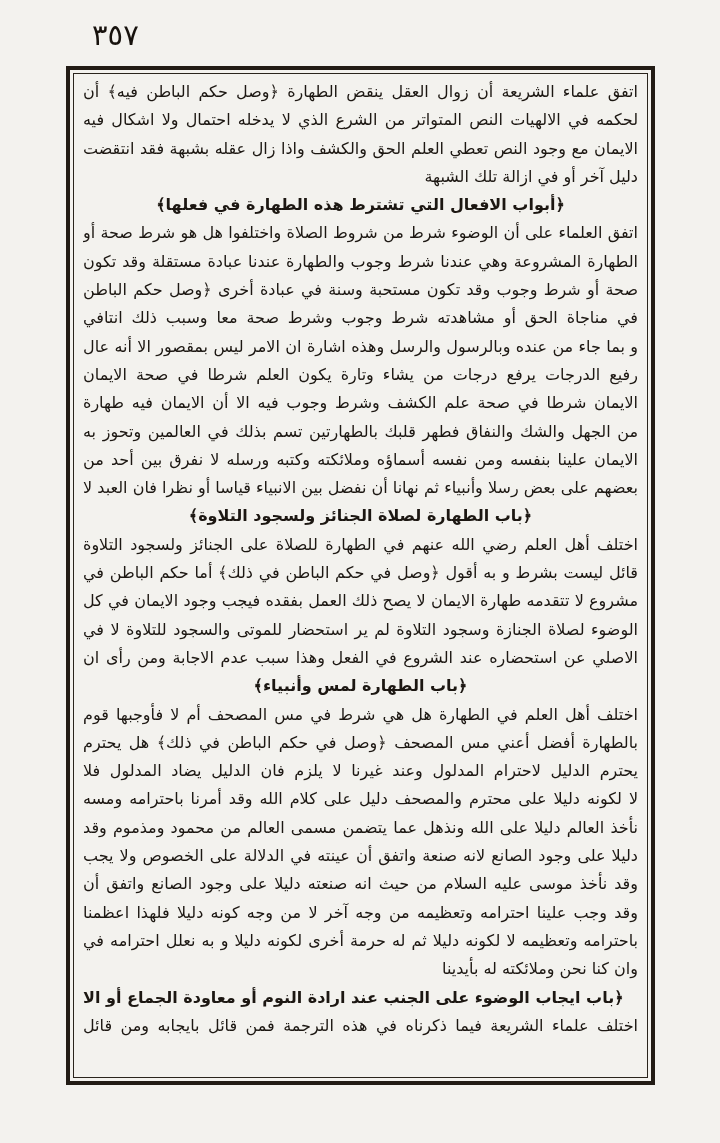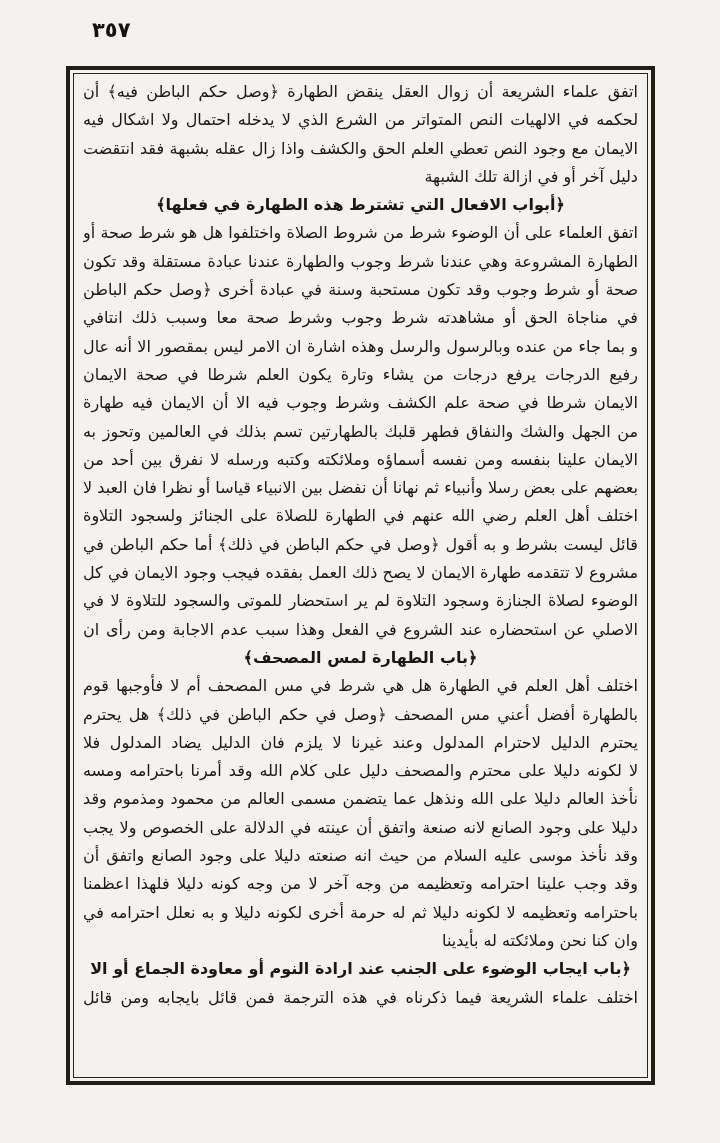--- a/index.html
+++ b/index.html
@@ -7,22 +7,22 @@
     width: 720px; height: 1143px;
     background: #f3f2ee;
     position: relative;
     overflow: hidden;
     font-family: "DejaVu Sans", sans-serif;
     color: #1c1712;
   }
   .page-number {
     position: absolute;
     top: 18px; left: 92px;
-    font-size: 21px;
-    font-weight: bold;
+    font-size: 29px;
+    font-weight: normal;
     letter-spacing: 2px;
     color: #17120d;
   }
   .frame {
     position: absolute;
     left: 66px; top: 66px;
     width: 589px; height: 1019px;
     border: 4px solid #221c15;
     box-sizing: border-box;
     padding: 3px;
@@ -46,21 +46,21 @@
     text-align-last: justify;
     white-space: normal;
     height: 28.3px;
     overflow: hidden;
   }
   .line.short {
     text-align: right;
     text-align-last: right;
   }
   .heading {
-    text-align: center;
+    text-align: left;
     text-align-last: center;
     font-weight: bold;
     height: 28.3px;
     overflow: hidden;
   }
 </style>
 </head>
 <body>
 
 <div class="page-number">٣٥٧</div>
@@ -84,30 +84,31 @@
         <div class="line">صحة أو شرط وجوب وقد تكون مستحبة وسنة في عبادة أخرى ﴿وصل حكم الباطن في ذلك﴾ طهارة القلب شرط</div>
         <div class="line">في مناجاة الحق أو مشاهدته شرط وجوب وشرط صحة معا وسبب ذلك انتافي موطن التكليف و يطلب الايمان منا بالله</div>
         <div class="line">و بما جاء من عنده وبالرسول والرسل وهذه اشارة ان الامر ليس بمقصور الا أنه عال وأعلى وفوق كل ذي علم عليم</div>
         <div class="line">رفيع الدرجات يرفع درجات من يشاء وتارة يكون العلم شرطا في صحة الايمان وشرط وجوب فيه وتارة يكون</div>
         <div class="line">الايمان شرطا في صحة علم الكشف وشرط وجوب فيه الا أن الايمان فيه طهارة القلب من الحجاب والعلم طهارة للقلب</div>
         <div class="line">من الجهل والشك والنفاق فطهر قلبك بالطهارتين تسم بذلك في العالمين وتحوز به علم القبضتين فان الله قد أوجب</div>
         <div class="line">الايمان علينا بنفسه ومن نفسه أسماؤه وملائكته وكتبه ورسله لا نفرق بين أحد من رسله مع علمنا بأن الله فضل</div>
         <div class="line">بعضهم على بعض رسلا وأنبياء ثم نهانا أن نفضل بين الانبياء قياسا أو نظرا فان العبد لا يحكم على الله بشئ</div>
       </div>
 
+      <div class="heading">﴿باب الطهارة لصلاة الجنائز ولسجود التلاوة﴾</div>
 
       <div>
         <div class="line">اختلف أهل العلم رضي الله عنهم في الطهارة للصلاة على الجنائز ولسجود التلاوة فمن قائل انها شرط من شروطها ومن</div>
         <div class="line">قائل ليست بشرط و به أقول ﴿وصل في حكم الباطن في ذلك﴾ أما حكم الباطن في ذلك كله فانا نقول كل عمل</div>
         <div class="line">مشروع لا تتقدمه طهارة الايمان لا يصح ذلك العمل بفقده فيجب وجود الايمان في كل عمل مشروع فمن قال لا يجب</div>
         <div class="line">الوضوء لصلاة الجنازة وسجود التلاوة لم ير استحضار للموتى والسجود للتلاوة لا في الايمان في الدعاء وا كتفى بالايمان</div>
         <div class="line">الاصلي عن استحضاره عند الشروع في الفعل وهذا سبب عدم الاجابة ومن رأى ان الطهارة شرط كانت الاجابة</div>
       </div>
 
-      <div class="heading">﴿باب الطهارة لمس المصحف﴾</div>
+      <div class="heading">﴿باب الطهارة لمس وأنبياء﴾</div>
 
       <div>
         <div class="line">اختلف أهل العلم في الطهارة هل هي شرط في مس المصحف أم لا فأوجبها قوم ومنعها قوم و بالمنع أقول الآن فعلها</div>
         <div class="line">بالطهارة أفضل أعني مس المصحف ﴿وصل في حكم الباطن في ذلك﴾ هل يحترم الدليل لاحترام المدلول فعندنا نعم</div>
         <div class="line">يحترم الدليل لاحترام المدلول وعند غيرنا لا يلزم فان الدليل يضاد المدلول فلا يجتمعان فان احترم الدليل فلامر آخر</div>
         <div class="line">لا لكونه دليلا على محترم والمصحف دليل على كلام الله وقد أمرنا باحترامه ومسه على الطهارة ممن احترامه فاعلم انا قد</div>
         <div class="line">نأخذ العالم دليلا على الله ونذهل عما يتضمن مسمى العالم من محمود ومذموم وقد نأخذ فرعون وأمثاله من المتكبرين</div>
         <div class="line">دليلا على وجود الصانع لانه صنعة واتفق أن عينته في الدلالة على الخصوص ولا يجب احترامه بل يجب مقته وعدم حرمته</div>
         <div class="line">وقد نأخذ موسى عليه السلام من حيث انه صنعته دليلا على وجود الصانع واتفق أن عينته في الدلالة على الخصوص</div>
         <div class="line">وقد وجب علينا احترامه وتعظيمه من وجه آخر لا من وجه كونه دليلا فلهذا اعظمنا المصحف لكون الشارع أمرنا</div>

